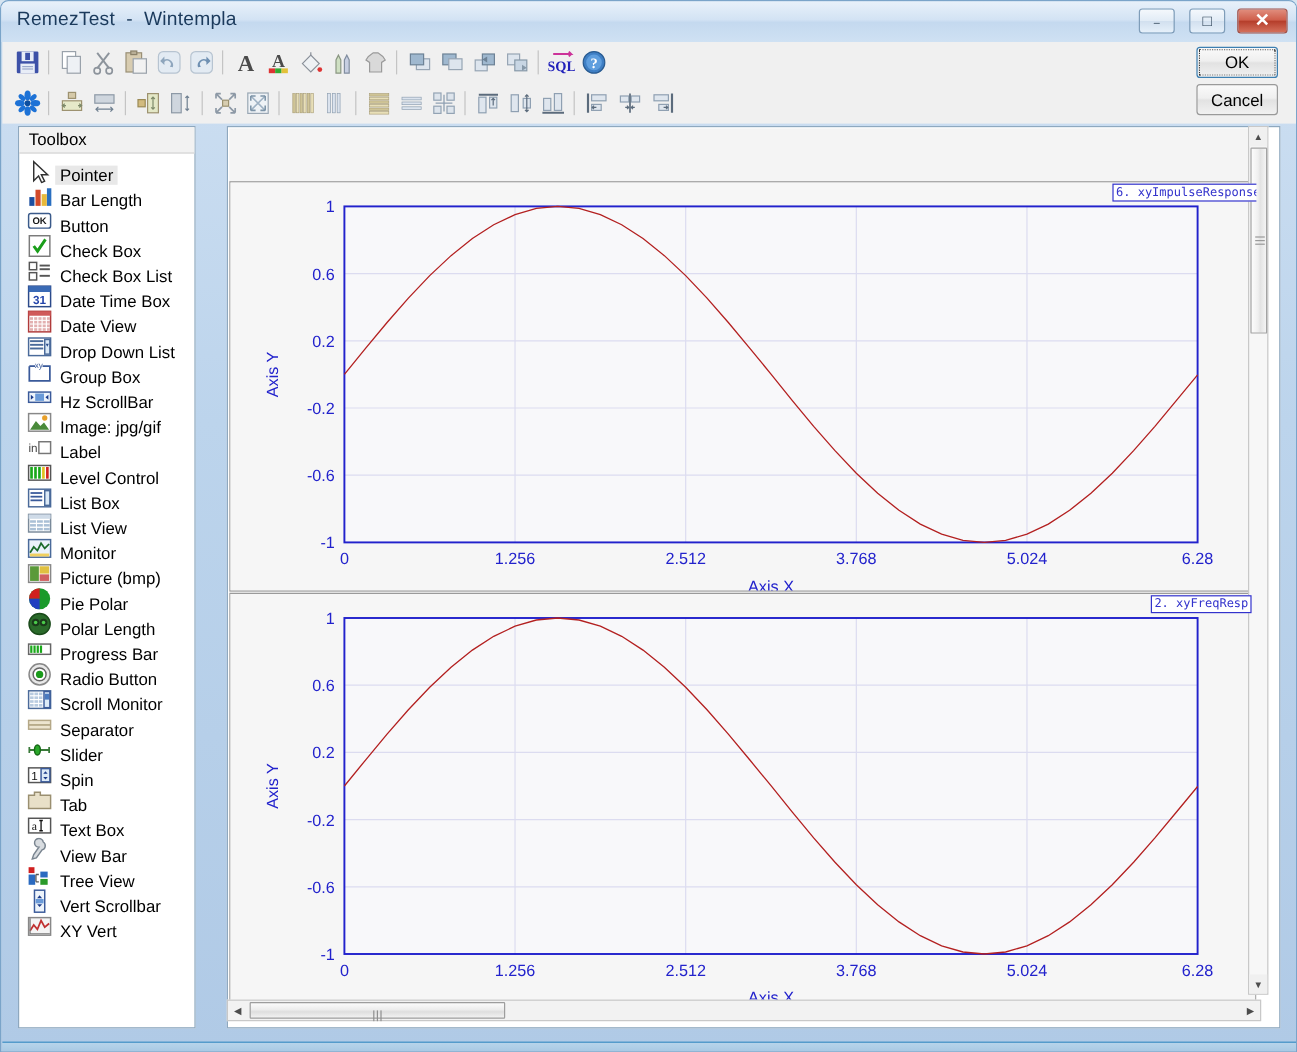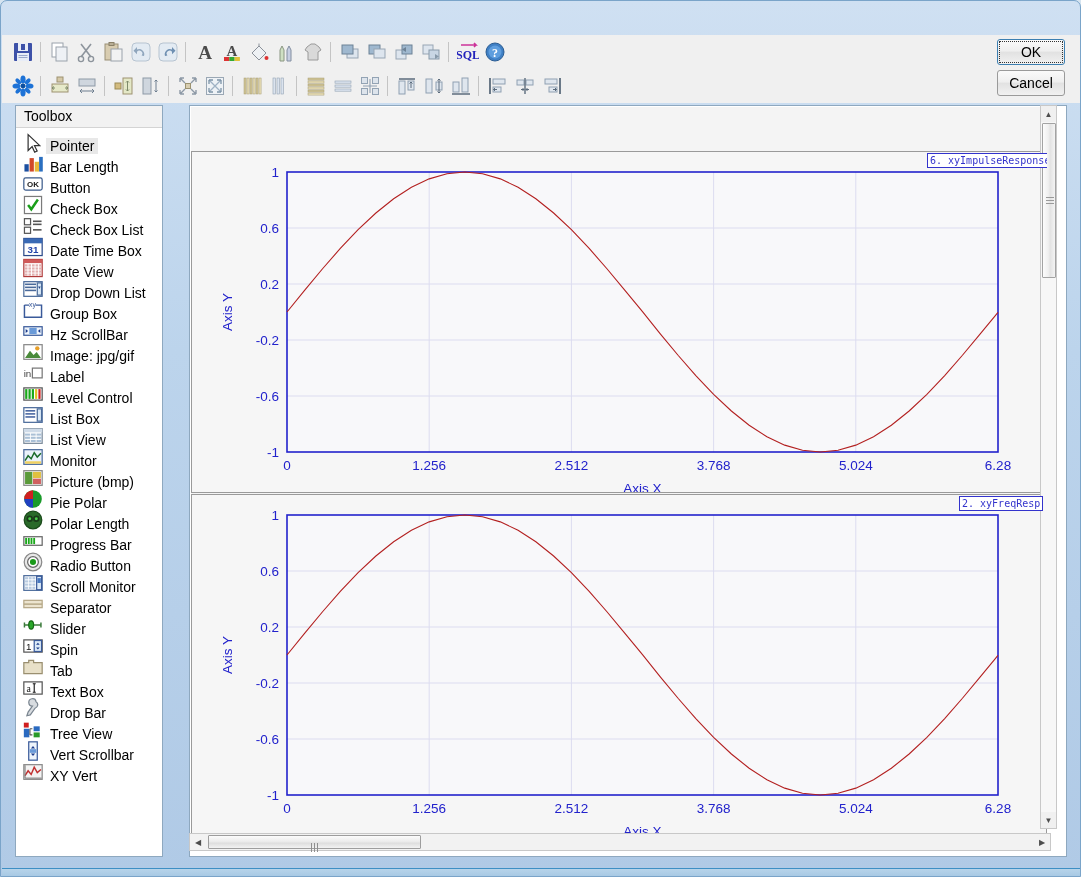--- a/index.html
+++ b/index.html
@@ -245,20 +245,32 @@
     position: absolute; left: 1px; bottom: 0; width: 1079px; height: 8px;
     background: linear-gradient(to bottom, #b7d4ea 0%, #a8c9e4 100%);
     border-top: 1px solid #3d8fc4;
   }
 </style>
 </head>
 <body>
 
 <div id="window">
 
+  <div id="titlebar">
+    <div id="title-text">RemezTest  -  Wintempla</div>
+    <div class="winbtn" id="btn-min">
+      <span class="winbtn-glyph">–</span>
+    </div>
+    <div class="winbtn" id="btn-max">
+      <span class="winbtn-glyph">□</span>
+    </div>
+    <div class="winbtn" id="btn-close">
+      <span class="winbtn-glyph">✕</span>
+    </div>
+  </div>
 
   <div id="toolbar-area">
     <div class="toolbar-row" id="toolbar-row-1">
         <div class="tb-item" style="left: 8px;">
           <span>
             <svg class="ico" viewBox="0 0 22 22">
               <rect x="2" y="2" width="18" height="18" rx="1" fill="#3d51a8"></rect>
               <rect x="6" y="2" width="10" height="8" fill="#e8edf7"></rect>
               <rect x="9" y="3" width="4" height="6" fill="#3d51a8"></rect>
               <rect x="5" y="12" width="12" height="8" fill="#e8edf7"></rect>
@@ -935,21 +947,21 @@
               </svg>
             </span>
             <span class="tbx-label">Text Box</span>
           </div>
           <div class="tbx-item">
             <span class="tbx-ico">
               <svg class="ico" viewBox="0 0 18 18">
                 <path d="M11.5 3 A3 3 0 1 0 8.5 6.6 L5 11.5 L4 14.5 L6.8 13.8 L10.7 8.4 A3 3 0 0 0 11.5 3 Z" fill="#d8dce0" stroke="#7a8590"></path>
               </svg>
             </span>
-            <span class="tbx-label">Drop Bar</span>
+            <span class="tbx-label">View Bar</span>
           </div>
           <div class="tbx-item">
             <span class="tbx-ico">
               <svg class="ico" viewBox="0 0 18 18">
                 <rect x="1.5" y="3" width="4" height="4" fill="#d02020"></rect>
                 <rect x="1.5" y="8" width="4.5" height="7" fill="#2a6ac0"></rect>
                 <rect x="9.5" y="6" width="5" height="4" fill="#2a6ac0"></rect>
                 <rect x="9.5" y="11" width="5" height="4" fill="#2a9a2a"></rect>
                 <path d="M6.5 8 L8.5 8 M6.5 13 L8.5 13 M6.5 8 L6.5 13" stroke="#555" stroke-width="0.9" fill="none"></path>
               </svg>

